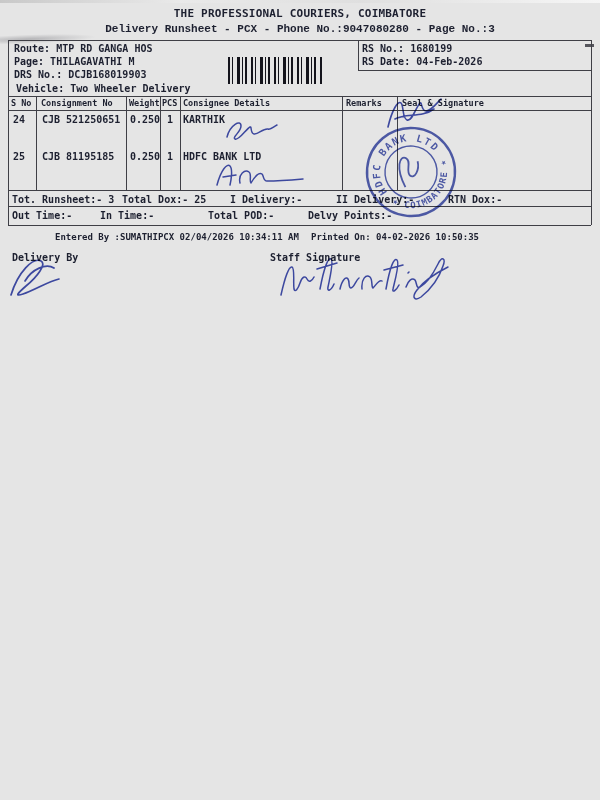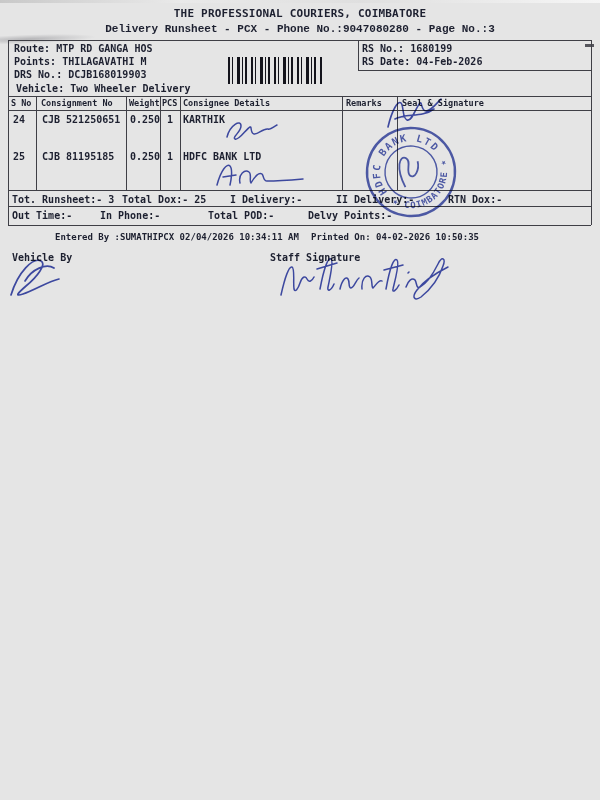--- a/index.html
+++ b/index.html
@@ -58,21 +58,21 @@
   <div class="hline" style="left:358px;top:70px;width:233px"></div>
   <div class="vline" style="left:36px;top:96px;height:94px"></div>
   <div class="vline" style="left:126px;top:96px;height:94px"></div>
   <div class="vline" style="left:160px;top:96px;height:94px"></div>
   <div class="vline" style="left:180px;top:96px;height:94px"></div>
   <div class="vline" style="left:342px;top:96px;height:94px"></div>
   <div class="vline" style="left:397px;top:96px;height:94px"></div>
 
   <div class="t info" style="left:14px;top:43px"><span class="lbl">Route:</span><span>MTP RD GANGA HOS</span></div>
   <div class="t info" style="left:362px;top:43px"><span class="lbl">RS No.:</span><span>1680199</span></div>
-  <div class="t info" style="left:14px;top:56px"><span class="lbl">Points:</span><span>THILAGAVATHI M</span></div>
+  <div class="t info" style="left:14px;top:56px"><span class="lbl">Page:</span><span>THILAGAVATHI M</span></div>
   <div class="t info" style="left:362px;top:56px"><span class="lbl">RS Date:</span><span>04-Feb-2026</span></div>
   <div class="t info" style="left:14px;top:69px"><span class="lbl">DRS No.:</span><span>DCJB168019903</span></div>
   <div class="t info" style="left:16px;top:83px"><span class="lbl">Vehicle:</span><span>Two Wheeler Delivery</span></div>
   <div class="barcode"></div>
 
   <div class="t hd" style="left:11px;top:99px">S No</div>
   <div class="t hd" style="left:41px;top:99px">Consignment No</div>
   <div class="t hd" style="left:129px;top:99px">Weight</div>
   <div class="t hd" style="left:162px;top:99px">PCS</div>
   <div class="t hd" style="left:183px;top:99px">Consignee Details</div>
@@ -95,27 +95,27 @@
     <div class="t cell" style="left:183px;top:151px">HDFC BANK LTD</div>
   </div>
 
   <div class="t cell" style="left:12px;top:194px"><span class="lbl">Tot. Runsheet:-</span><span>3</span></div>
   <div class="t cell" style="left:122px;top:194px"><span class="lbl">Total Dox:-</span><span>25</span></div>
   <div class="t cell" style="left:230px;top:194px">I Delivery:-</div>
   <div class="t cell" style="left:336px;top:194px">II Delivery:-</div>
   <div class="t cell" style="left:448px;top:194px">RTN Dox:-</div>
 
   <div class="t cell" style="left:12px;top:210px">Out Time:-</div>
-  <div class="t cell" style="left:100px;top:210px">In Phone:-</div>
+  <div class="t cell" style="left:100px;top:210px">In Time:-</div>
   <div class="t cell" style="left:208px;top:210px">Total POD:-</div>
   <div class="t cell" style="left:308px;top:210px">Delvy Points:-</div>
 
   <div class="t small" style="left:12px;top:232px">Entered By :SUMATHIPCX 02/04/2026 10:34:11 AM</div>
   <div class="t small" style="left:268px;top:232px">Printed On: 04-02-2026 10:50:35</div>
-  <div class="t info" style="left:12px;top:252px">Vehicle By</div>
+  <div class="t info" style="left:12px;top:252px">Delivery By</div>
   <div class="t info" style="left:270px;top:252px">Staff Signature</div>
 
   <svg class="stamp" width="120" height="120" viewBox="-60 -60 120 120">
     <g transform="rotate(-40)" fill="none" stroke="#2e3fa6">
       <circle r="44" stroke-width="2.4"></circle>
       <circle r="26" stroke-width="1.4"></circle>
       <path id="arcTop" d="M -31 0 A 31 31 0 0 1 31 0" stroke="none"></path>
       <path id="arcBot" d="M -36 0 A 36 36 0 0 0 36 0" stroke="none"></path>
       <text font-size="10" font-weight="bold" letter-spacing="1.5" stroke="none" fill="#2e3fa6">
         <textPath href="#arcTop" startOffset="50%" text-anchor="middle">HDFC BANK LTD</textPath>

